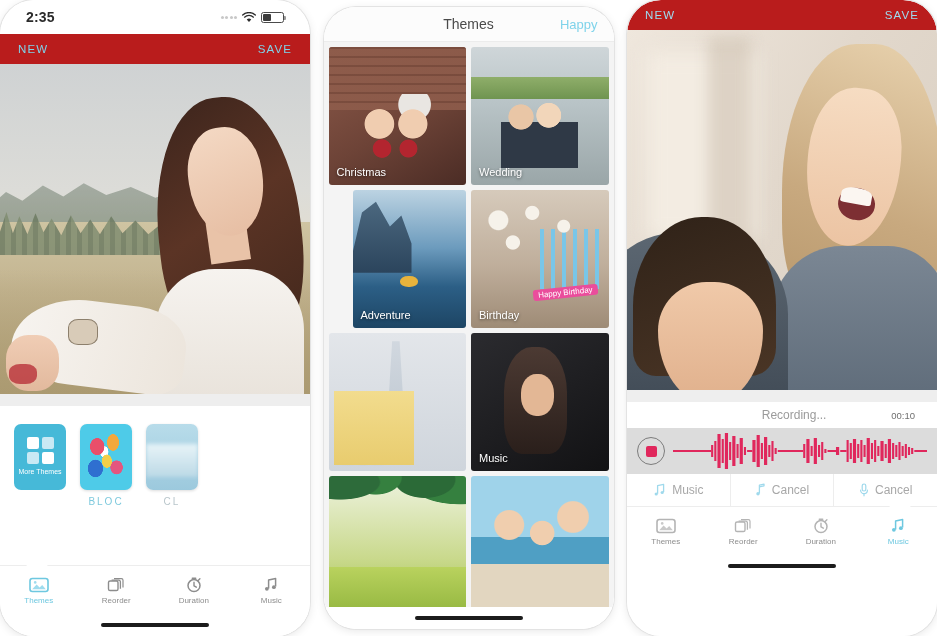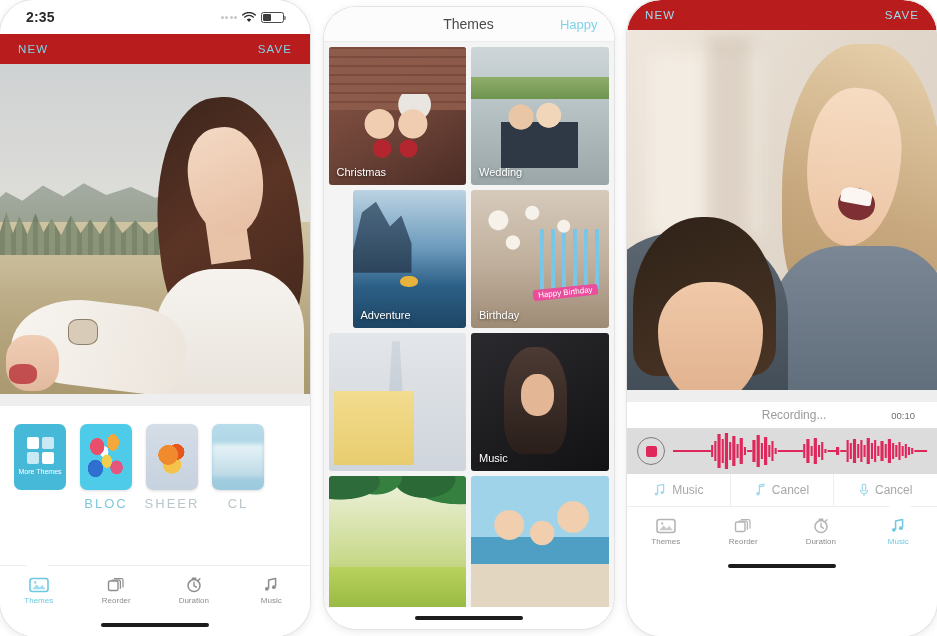--- a/index.html
+++ b/index.html
@@ -90,21 +90,21 @@
   .themecell{width:52px;flex:0 0 52px;display:flex;flex-direction:column;align-items:center;gap:6px;}
   .thumb{width:52px;height:66px;border-radius:7px;overflow:hidden;position:relative;box-shadow:0 1px 3px rgba(0,0,0,.14);}
   .thumb.more{background:#46b9d8;box-shadow:none;display:flex;flex-direction:column;align-items:center;justify-content:center;gap:4px;}
   .grid4{display:grid;grid-template-columns:12px 12px;grid-template-rows:12px 12px;gap:3px;}
   .grid4 span{border-radius:2px;}
   .grid4 span:nth-child(1){background:#ffffff;}
   .grid4 span:nth-child(2){background:#c9e9f4;}
   .grid4 span:nth-child(3){background:#c9e9f4;}
   .grid4 span:nth-child(4){background:#ffffff;}
   .morelabel{font-size:7px;color:#ffffff;line-height:1.25;text-align:center;}
-  .themename{font-size:13px;letter-spacing:2px;color:#b9c6cb;}
+  .themename{font-size:10px;letter-spacing:2px;color:#b9c6cb;}
   .themename.sel{color:#7ec9dd;}
   
   .art-bloc{background:#4ecbe8;}
   .art-bloc::before{content:"";position:absolute;left:8%;top:10%;width:84%;height:80%;
     background:
       radial-gradient(ellipse at 30% 30%,#e94f6a 0 16%,transparent 17%),
       radial-gradient(ellipse at 66% 22%,#f4a83c 0 14%,transparent 15%),
       radial-gradient(ellipse at 52% 58%,#f2cf4a 0 15%,transparent 16%),
       radial-gradient(ellipse at 26% 72%,#2f6fd0 0 16%,transparent 17%),
       radial-gradient(ellipse at 74% 70%,#e4567f 0 13%,transparent 14%),
@@ -260,24 +260,20 @@
                 <span></span>
                 <span></span>
               </div>
             <div class="morelabel">More Themes</div>
           </div>
           <div class="themename"></div>
         </div>
         <div class="themecell">
           <div class="thumb art-bloc"></div>
           <div class="themename sel">BLOC</div>
-        </div>
-        <div class="themecell">
-          <div class="thumb art-sheer"></div>
-          <div class="themename">SHEER</div>
         </div>
         <div class="themecell">
           <div class="thumb art-cl"></div>
           <div class="themename">CL</div>
         </div>
       </div>
 
       <div class="tabwrap">
         <span class="notch" style="left:26px"></span>
         <div class="tabbar">

